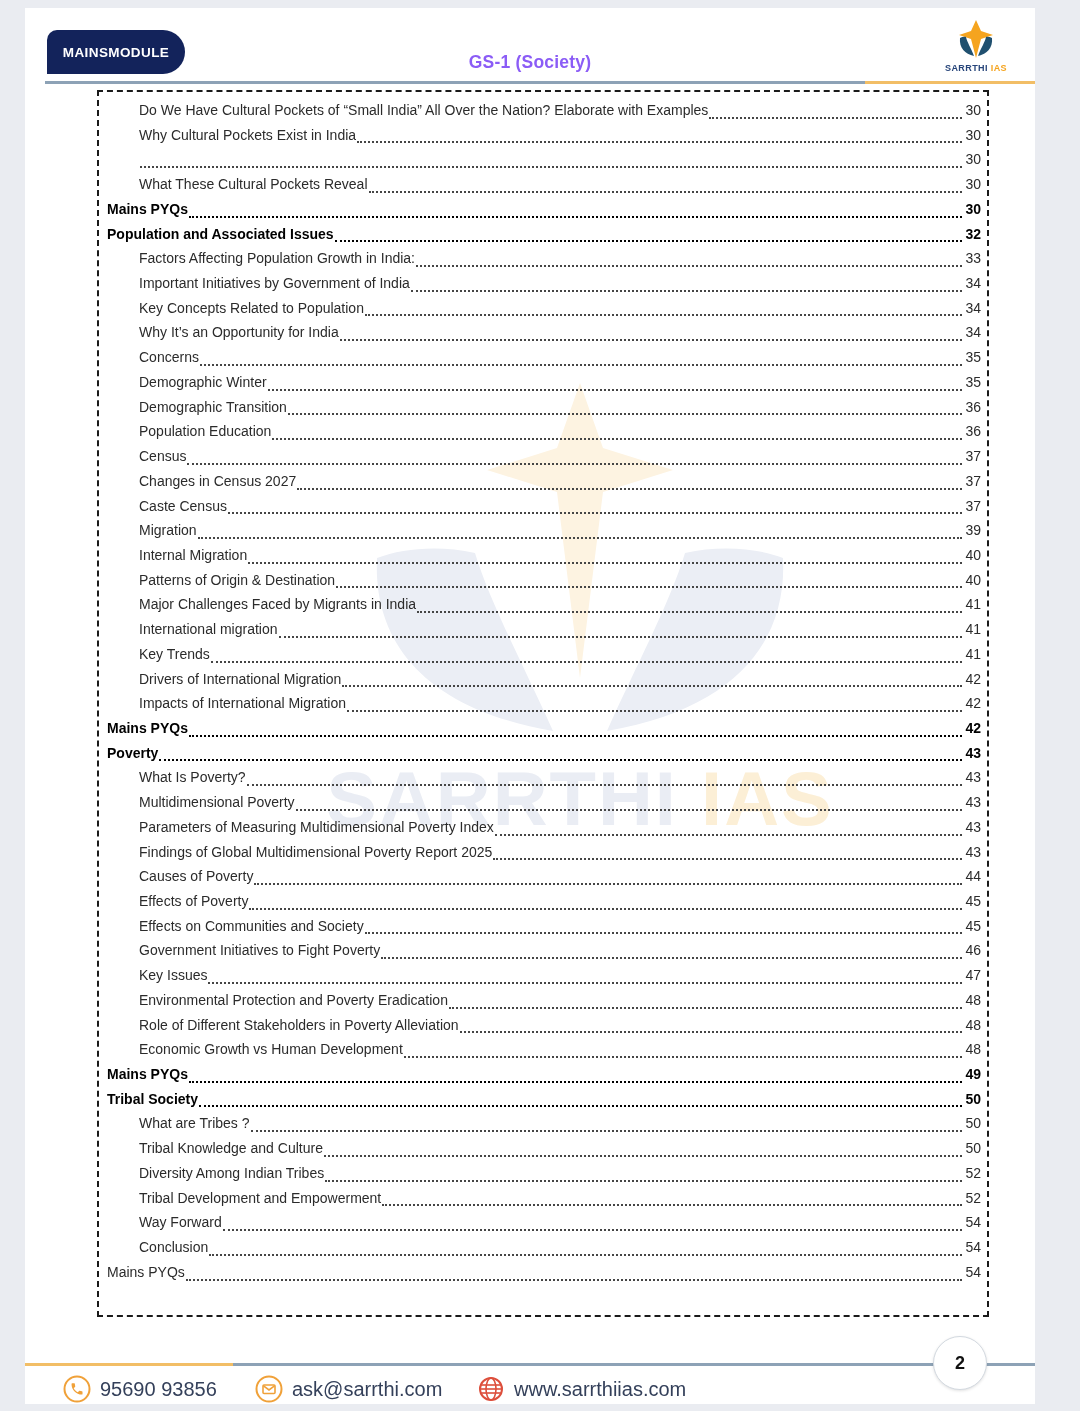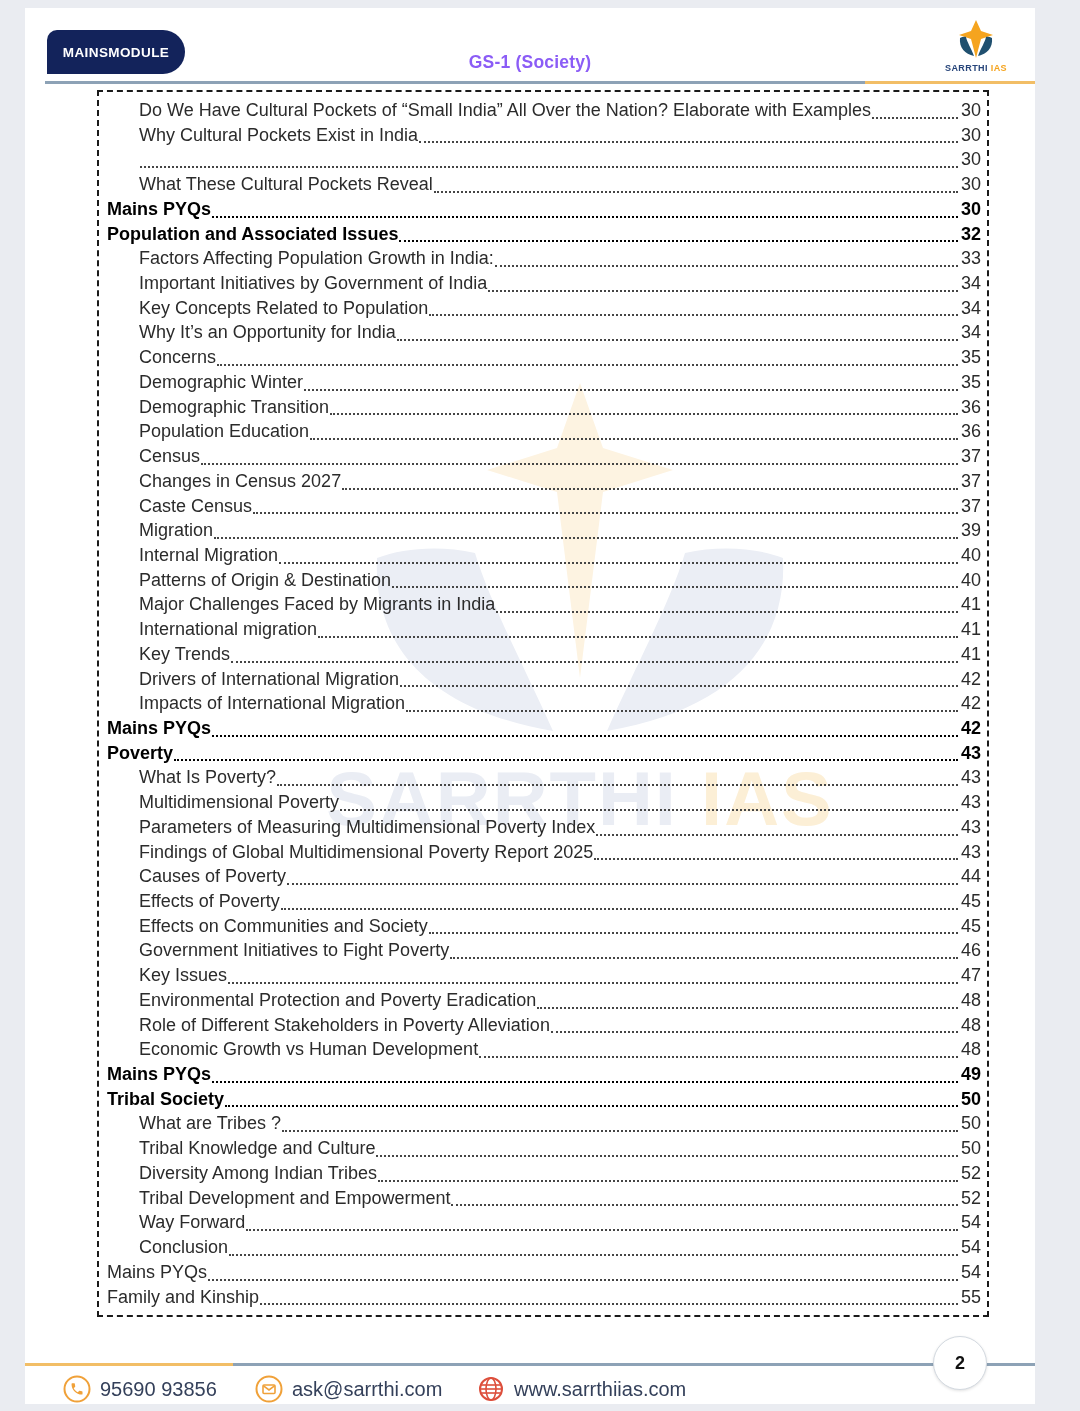--- a/index.html
+++ b/index.html
@@ -38,21 +38,21 @@
   .watermark{position:absolute;left:290px;top:365px;z-index:0;pointer-events:none;}
   
   .toc-box{
     position:absolute;left:72px;top:82px;width:892px;height:1227px;
     border:2px dashed #1a1a1a;background:transparent;z-index:1;
     box-sizing:border-box;
     padding:6px 6px;
   }
   .toc-row{
     display:flex;height:24.72px;line-height:24.72px;
-    font-size:18px;color:#2b2b2b;padding-left:2px;
+    font-size:14px;color:#2b2b2b;padding-left:2px;
   }
   .toc-row.indent{padding-left:34px;}
   .toc-row.bold .toc-label,.toc-row.bold .toc-page{font-weight:700;color:#000;}
   .toc-row.bold .toc-dots::after{border-color:#000;}
   .toc-label{white-space:nowrap;}
   .toc-dots{flex:1;position:relative;margin:0 3px 0 1px;min-width:12px;}
   .toc-dots::after{
     content:"";position:absolute;left:0;right:0;bottom:4px;
     border-bottom:2px dotted #454545;
   }
@@ -343,25 +343,20 @@
       <div class="toc-row indent">
         <span class="toc-label">Conclusion</span>
         <div class="toc-dots"></div>
         <span class="toc-page">54</span>
       </div>
       <div class="toc-row">
         <span class="toc-label">Mains PYQs</span>
         <div class="toc-dots"></div>
         <span class="toc-page">54</span>
       </div>
-      <div class="toc-row">
-        <span class="toc-label">Family and Kinship</span>
-        <div class="toc-dots"></div>
-        <span class="toc-page">55</span>
-      </div>
     </div>
 
   <div class="rule-bot-orange"></div>
   <div class="rule-bot-gray"></div>
 
   <div class="footer-item fi-phone">
     <svg width="28" height="28" viewBox="0 0 28 28">
       <circle cx="14" cy="14" r="12.5" fill="none" stroke="#F0A139" stroke-width="2"></circle>
       <path transform="translate(6.7,6.7) scale(0.61)" fill="#F0A139" d="M6.6 10.8c1.4 2.8 3.8 5.1 6.6 6.6l2.2-2.2c.3-.3.7-.4 1-.2 1.1.4 2.3.6 3.6.6.6 0 1 .4 1 1V20c0 .6-.4 1-1 1C10.8 21 3 13.2 3 3.6 3 3 3.4 2.6 4 2.6h3.5c.6 0 1 .4 1 1 0 1.2.2 2.4.6 3.6.1.3 0 .7-.2 1l-2.3 2.6z"></path>
     </svg>

